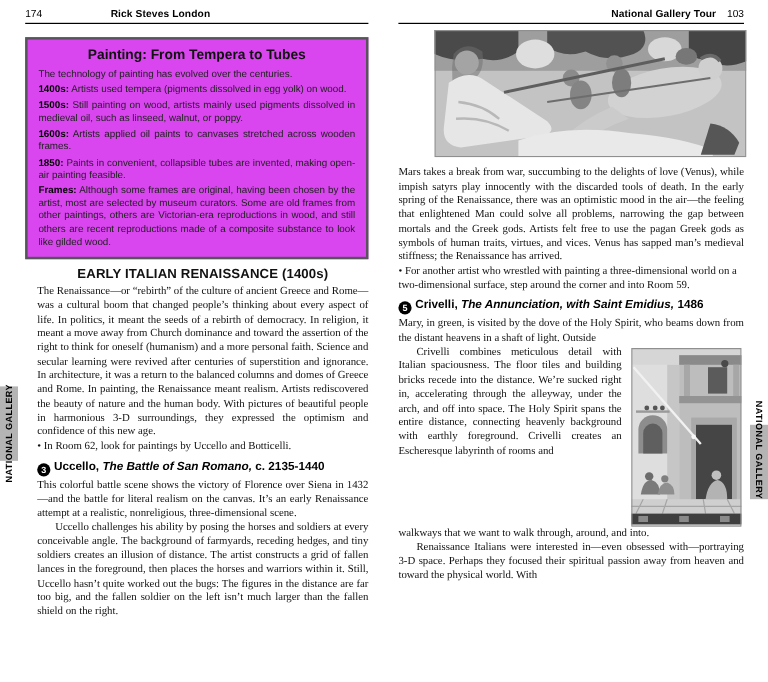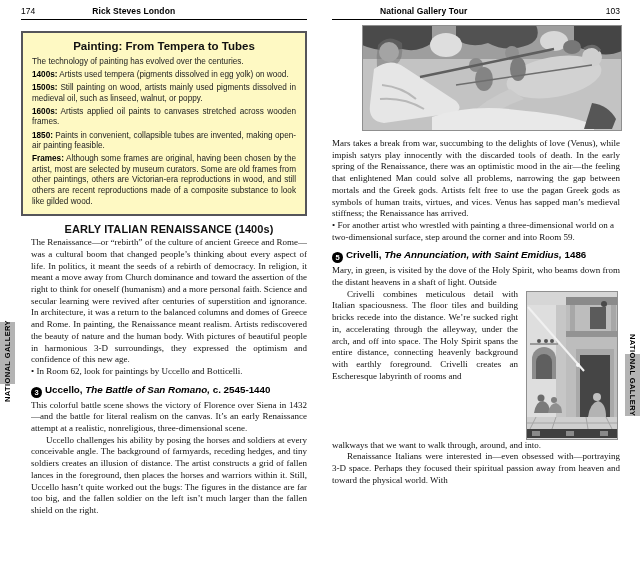--- a/index.html
+++ b/index.html
@@ -11,27 +11,27 @@
   .page { position:absolute; top:6px; }
   #page-left  { left:21px;  width:286px; }
   #page-right { left:332px; width:288px; }
 
   .pagehead {
     display:flex; align-items:baseline; gap:9px;
     border-bottom:1.2px solid #000; padding-bottom:3px;
     font-family:"Liberation Sans", sans-serif; font-size:8.5px; color:#000;
   }
   .pagehead-left  { justify-content:flex-start;align-items:center; }
-  .pagehead-right { justify-content:space-between; }
+  .pagehead-right { justify-content:flex-end; }
   .page-num   { font-weight:400; }
   .head-title { font-weight:700; letter-spacing:0.1px;padding-left:48px; }
 
   .sidebar {
     border:2px solid #55555a; margin-top:11px; padding:6px 9px 7px;
-    font-family:"Liberation Sans", sans-serif; background:#fef9c3;
+    font-family:"Liberation Sans", sans-serif; background:#d946ef;
   }
   .sidebar-title { font-size:11.5px; font-weight:700; text-align:center; margin:1px 0 5px; }
   .sidebar p { font-size:8.2px; line-height:10.6px; text-align:justify; margin:0 0 2.5px; color:#222; }
   .sidebar p:last-child { margin-bottom:0; }
   .sidebar b { color:#000; }
 
   .lp-body { margin-left:10px; }
   .section-heading {
     font-family:"Liberation Sans", sans-serif; font-weight:700;
     font-size:11px; letter-spacing:0.1px; margin:7px 0 2px;text-align:center;
@@ -89,21 +89,21 @@
     <p><b>1850:</b> <span>Paints in convenient, collapsible tubes are invented, making open-air painting feasible.</span></p>
     <p><b>Frames:</b> <span>Although some frames are original, having been chosen by the artist, most are selected by museum curators. Some are old frames from other paintings, others are Victorian-era reproductions in wood, and still others are recent reproductions made of a composite substance to look like gilded wood.</span></p>
   </div>
 
   <div class="lp-body">
     <div class="section-heading">EARLY ITALIAN RENAISSANCE (1400s)</div>
     <p class="body">The Renaissance—or “rebirth” of the culture of ancient Greece and Rome—was a cultural boom that changed people’s thinking about every aspect of life. In politics, it meant the seeds of a rebirth of democracy. In religion, it meant a move away from Church dominance and toward the assertion of the right to think for oneself (humanism) and a more personal faith. Science and secular learning were revived after centuries of superstition and ignorance. In architecture, it was a return to the balanced columns and domes of Greece and Rome. In painting, the Renaissance meant realism. Artists rediscovered the beauty of nature and the human body. With pictures of beautiful people in harmonious 3-D surroundings, they expressed the optimism and confidence of this new age.</p>
     <p class="body tip">• In Room 62, look for paintings by Uccello and Botticelli.</p>
 
     <div class="entry-heading">
-      <span class="stop-num">3</span><span>Uccello,</span> <i>The Battle of San Romano,</i> <span>c. 2545-1440</span>
+      <span class="stop-num">3</span><span>Uccello,</span> <i>The Battle of San Romano,</i> <span>c. 2135-1440</span>
     </div>
     <p class="body">This colorful battle scene shows the victory of Florence over Siena in 1432—and the battle for literal realism on the canvas. It’s an early Renaissance attempt at a realistic, nonreligious, three-dimensional scene.</p>
     <p class="body indent">Uccello challenges his ability by posing the horses and soldiers at every conceivable angle. The background of farmyards, receding hedges, and tiny soldiers creates an illusion of distance. The artist constructs a grid of fallen lances in the foreground, then places the horses and warriors within it. Still, Uccello hasn’t quite worked out the bugs: The figures in the distance are far too big, and the fallen soldier on the left isn’t much larger than the fallen shield on the right.</p>
   </div>
 </div>
 
 <div class="page" id="page-right">
   <div class="pagehead pagehead-right">
     <span class="head-title">National Gallery Tour</span>
     <span class="page-num">103</span>

